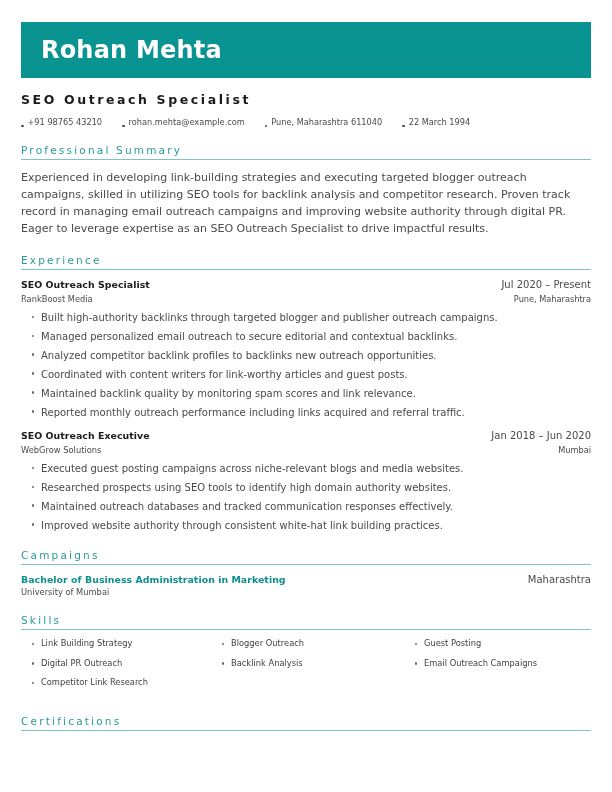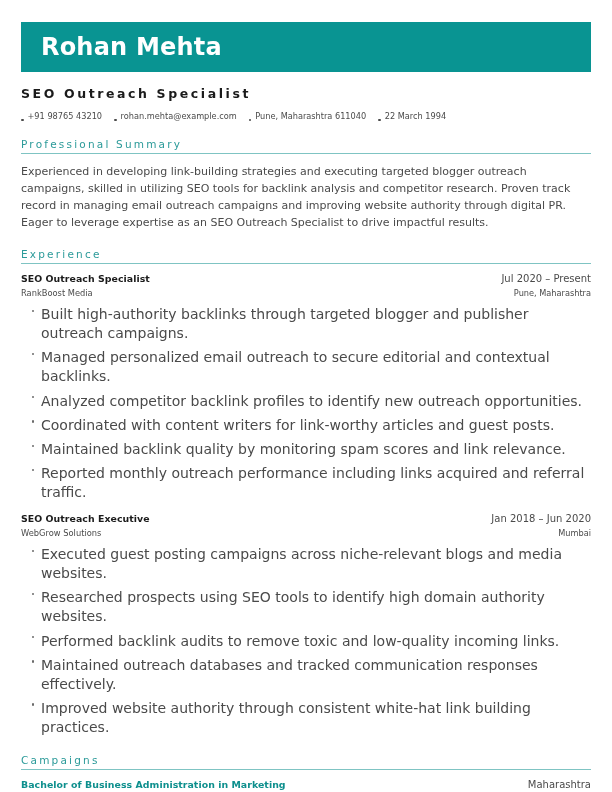--- a/index.html
+++ b/index.html
@@ -19,21 +19,21 @@
     width: 612px;
     height: 792px;
     position: relative;
     box-sizing: border-box;
     padding: 0 21px;
   }
 
   
   .name-banner {
     margin-top: 22px;
-    height: 50px;
+    height: 56px;
     background: #099492;
     display: flex;
     align-items: center;
     padding-left: 20px;
     box-sizing: border-box;
   }
   .name-banner .name {
     color: #ffffff;
     font-size: 24px;
     font-weight: bold;
@@ -62,21 +62,21 @@
     width: 2.5px;
     height: 2.5px;
     border-radius: 50%;
     background: #4a4a4a;
     margin-right: 4px;
     flex: none;
   }
   .contact-line .citem {
     display: inline-flex;
     align-items: flex-end;
-    margin-right: 12px;
+    margin-right: 20px;
     white-space: nowrap;
   }
 
   
   .section { margin-top: 17px; }
   .section-title {
     color: #2b9a99;
     font-size: 10.5px;
     letter-spacing: 2.2px;
     padding-bottom: 3px;
@@ -128,21 +128,21 @@
     margin-top: 4px;
     white-space: nowrap;
   }
 
   .bullets {
     list-style: none;
     margin: 7px 0 0 0;
     padding: 0 0 0 11px;
   }
   .bullets li {
-    font-size: 14px;
+    font-size: 10px;
     color: #4a4a4a;
     line-height: 1.35;
     padding: 0 0 0 9px;
     margin-bottom: 5.4px;
     position: relative;
   }
   .bullets li:before {
     content: "";
     position: absolute;
     left: 0;
@@ -226,40 +226,39 @@
           <div class="entry-role">SEO Outreach Specialist</div>
           <div class="entry-dates">Jul 2020 – Present</div>
         </div>
         <div class="entry-row">
           <div class="entry-org">RankBoost Media</div>
           <div class="entry-loc">Pune, Maharashtra</div>
         </div>
         <ul class="bullets">
           <li>Built high-authority backlinks through targeted blogger and publisher outreach campaigns.</li>
           <li>Managed personalized email outreach to secure editorial and contextual backlinks.</li>
-          <li>Analyzed competitor backlink profiles to identify new outreach opportunities.</li>
+          <li>Analyzed competitor backlink profiles to backlinks new outreach opportunities.</li>
           <li>Coordinated with content writers for link-worthy articles and guest posts.</li>
           <li>Maintained backlink quality by monitoring spam scores and link relevance.</li>
           <li>Reported monthly outreach performance including links acquired and referral traffic.</li>
         </ul>
       </div>
 
       <div class="entry">
         <div class="entry-row">
           <div class="entry-role">SEO Outreach Executive</div>
           <div class="entry-dates">Jan 2018 – Jun 2020</div>
         </div>
         <div class="entry-row">
           <div class="entry-org">WebGrow Solutions</div>
           <div class="entry-loc">Mumbai</div>
         </div>
         <ul class="bullets">
           <li>Executed guest posting campaigns across niche-relevant blogs and media websites.</li>
           <li>Researched prospects using SEO tools to identify high domain authority websites.</li>
-          <li>Performed backlink audits to remove toxic and low-quality incoming links.</li>
           <li>Maintained outreach databases and tracked communication responses effectively.</li>
           <li>Improved website authority through consistent white-hat link building practices.</li>
         </ul>
       </div>
 
     </div>
   </div>
 
   <div class="section">
     <div class="section-title">Campaigns</div>
@@ -271,20 +270,31 @@
           <div class="entry-dates">Maharashtra</div>
         </div>
         <div class="entry-org">University of Mumbai</div>
       </div>
     </div>
   </div>
 
   <div class="section">
     <div class="section-title">Skills</div>
     <div class="section-rule"></div>
+    <div class="section-body">
+      <div class="skills-grid">
+        <div class="skill-item">Link Building Strategy</div>
+        <div class="skill-item">Blogger Outreach</div>
+        <div class="skill-item">Guest Posting</div>
+        <div class="skill-item">Digital PR Outreach</div>
+        <div class="skill-item">Backlink Analysis</div>
+        <div class="skill-item">Email Outreach Campaigns</div>
+        <div class="skill-item">Competitor Link Research</div>
+      </div>
+    </div>
   </div>
 
   <div class="section">
     <div class="section-title">Certifications</div>
     <div class="section-rule"></div>
   </div>
 
 </div>
 
 </body></html>

